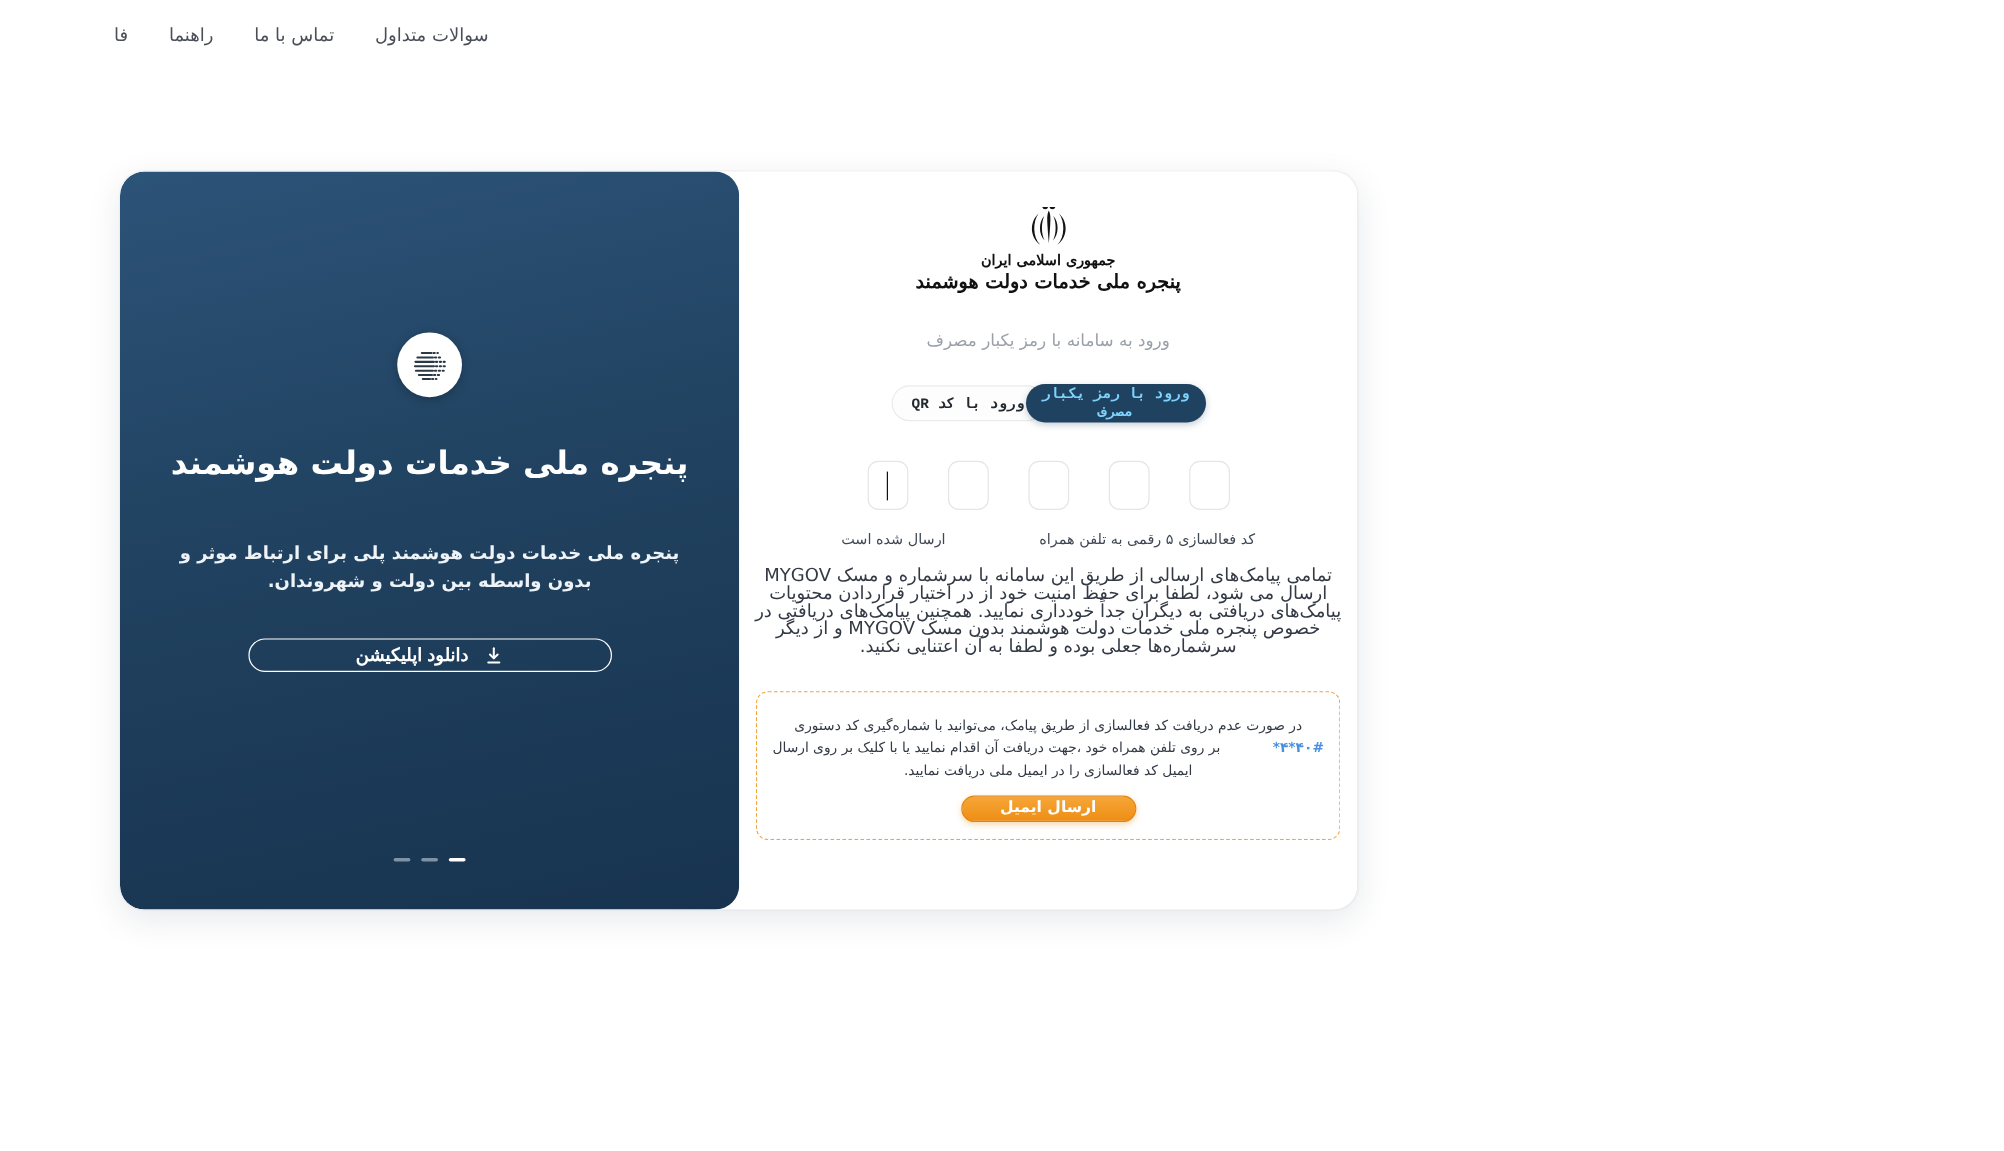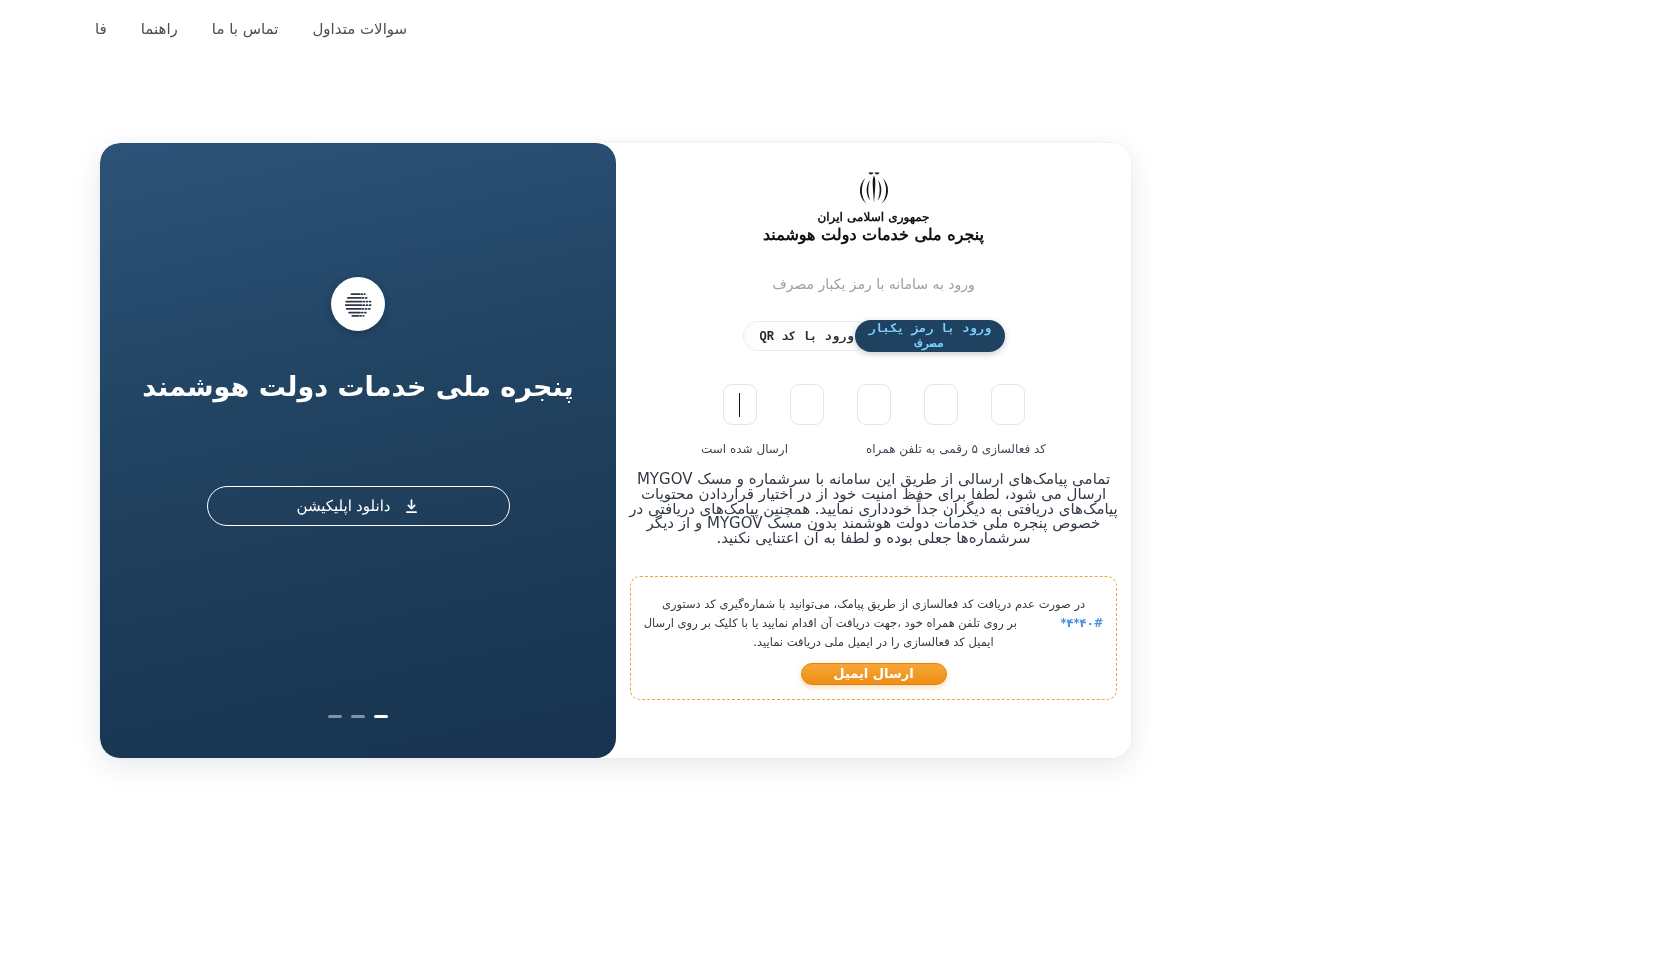--- a/index.html
+++ b/index.html
@@ -50,25 +50,25 @@
     margin-top: 40px;
     font-size: 27px; font-weight: bold; letter-spacing: 0;
   }
   .hero-desc {
     margin-top: 48px;
     width: 432px; font-size: 15px; font-weight: 600;
     line-height: 23px; color: #eef3f8;
   }
   .download-btn {
     margin-top: 36px;
-    width: 303px; height: 40px;
+    width: 303px; height: 28px;
     border: 1.4px solid #ffffff; border-radius: 20px;
     background: transparent; color: #fff;
     display: flex; align-items: center; justify-content: center; gap: 12px;
-    font-size: 15px; font-weight: normal; cursor: pointer; direction: rtl;
+    font-size: 15px; font-weight: bold; cursor: pointer; direction: rtl;
   }
   .dots {
     position: absolute; bottom: 40px; left: 50%; transform: translateX(-50%);
     display: flex; gap: 9px;
   }
   .dot { width: 14px; height: 3px; border-radius: 2px; background: #7f93a6; cursor: pointer; }
   .dot.active { background: #ffffff; }
 
   
   .login {
@@ -190,20 +190,21 @@
           <line x1="32.5" y1="33" x2="41.5" y2="33"></line>
           <line x1="31.5" y1="37.5" x2="38.5" y2="37.5"></line>
           <line x1="29.5" y1="41.5" x2="34" y2="41.5"></line>
         </g>
       </svg>
     </div>
 
     <h1 class="hero-title">پنجره ملی خدمات دولت هوشمند</h1>
 
     <div class="hero-desc">
+      <div>پنجره ملی خدمات دولت هوشمند پلی برای ارتباط موثر و بدون واسطه بین دولت و شهروندان.</div>
     </div>
 
     <button class="download-btn">
       <svg width="17" height="17" viewBox="0 0 24 24" fill="none" stroke="#ffffff" stroke-width="2.4" stroke-linecap="round" stroke-linejoin="round">
         <path d="M12 3v11"></path>
           <path d="M7.5 10.5 12 15l4.5-4.5"></path>
           <path d="M5.5 20h13"></path>
       </svg>
       <span>دانلود اپلیکیشن</span>
     </button>

